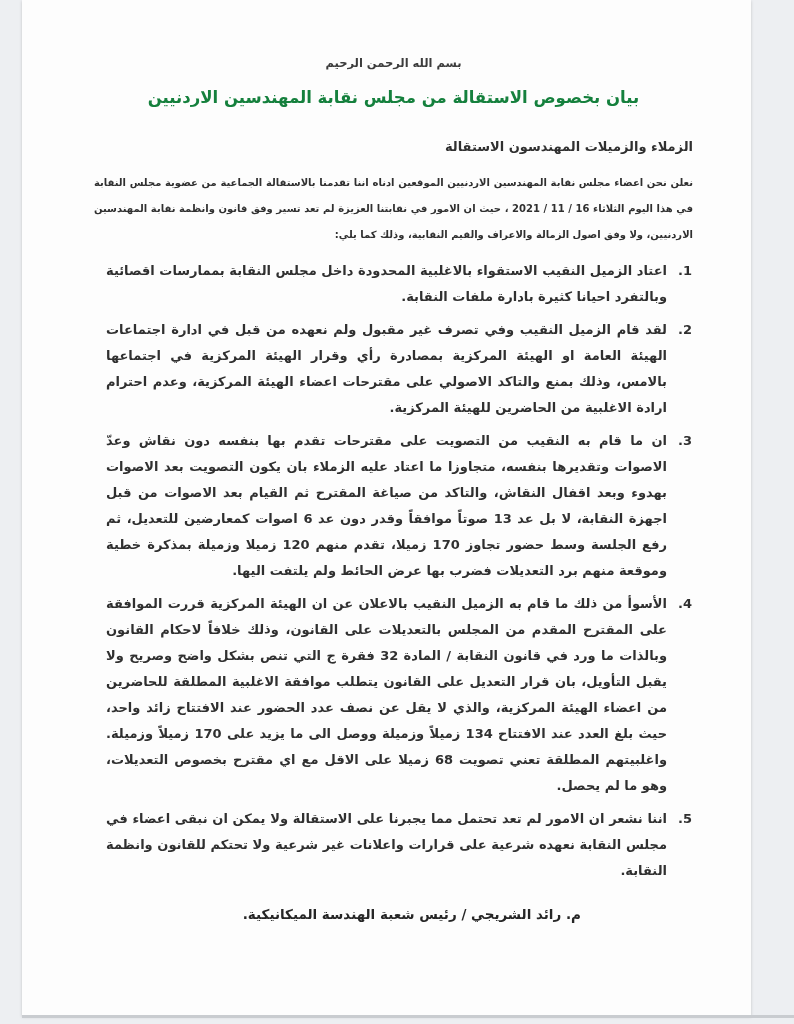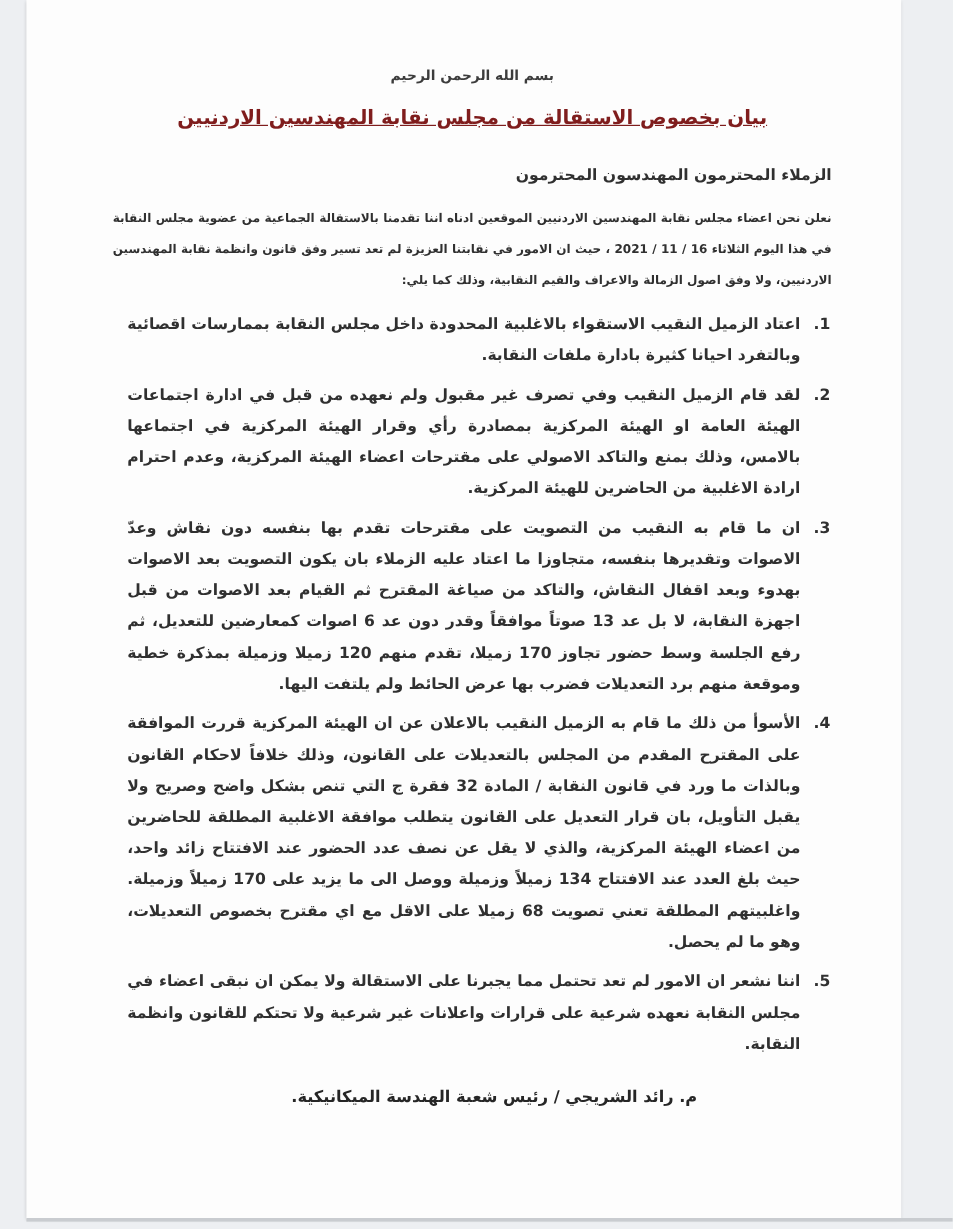--- a/index.html
+++ b/index.html
@@ -45,22 +45,21 @@
     text-align: center;
     font-size: 11.5px;
     font-weight: bold;
     color: #3c3c3c;
   }
   .title {
     text-align: center;
     font-size: 16.5px;
     font-weight: bold;
     margin: 18px 0 0 0;
-    color: #7f1d1d;
-    text-decoration: underline;
+    color: #15803d;
   }
   .salutation {
     font-size: 13px;
     font-weight: bold;
     margin-top: 32px;
   }
   .intro {
     font-size: 10px;
     font-weight: bold;
     line-height: 26px;
@@ -111,21 +110,21 @@
 <body>
 
 <div class="stage">
   <div class="page">
     <div class="content">
 
       <div class="basmala">بسم الله الرحمن الرحيم</div>
 
       <h1 class="title">بيان بخصوص الاستقالة من مجلس نقابة المهندسين الاردنيين</h1>
 
-      <div class="salutation">الزملاء المحترمون المهندسون المحترمون</div>
+      <div class="salutation">الزملاء والزميلات المهندسون الاستقالة</div>
 
       <p class="intro">نعلن نحن اعضاء مجلس نقابة المهندسين الاردنيين الموقعين ادناه اننا تقدمنا بالاستقالة الجماعية من عضوية مجلس النقابة في هذا اليوم الثلاثاء 16 / 11 / 2021 ، حيث ان الامور في نقابتنا العزيزة لم تعد تسير وفق قانون وانظمة نقابة المهندسين الاردنيين، ولا وفق اصول الزمالة والاعراف والقيم النقابية، وذلك كما يلي:</p>
 
       <div class="list">
         <div class="list-item">
           <span class="num">1.</span>
           <span class="item-text">اعتاد الزميل النقيب الاستقواء بالاغلبية المحدودة داخل مجلس النقابة بممارسات اقصائية وبالتفرد احيانا كثيرة بادارة ملفات النقابة.</span>
         </div>
         <div class="list-item">
           <span class="num">2.</span>

